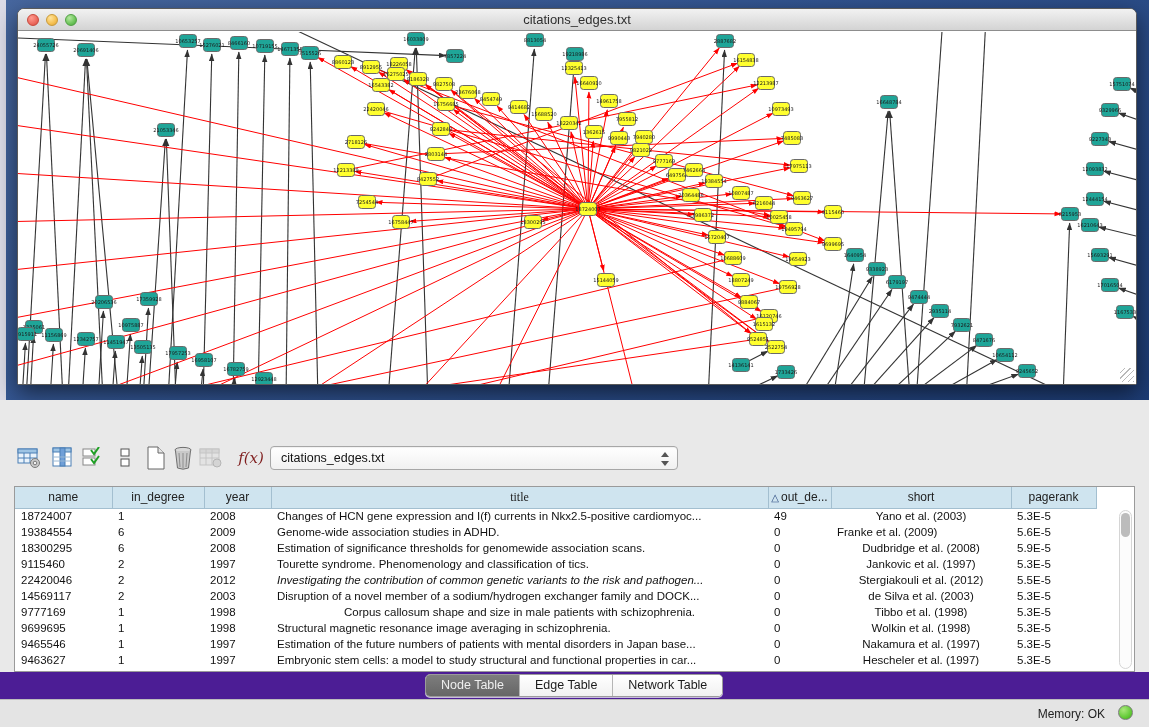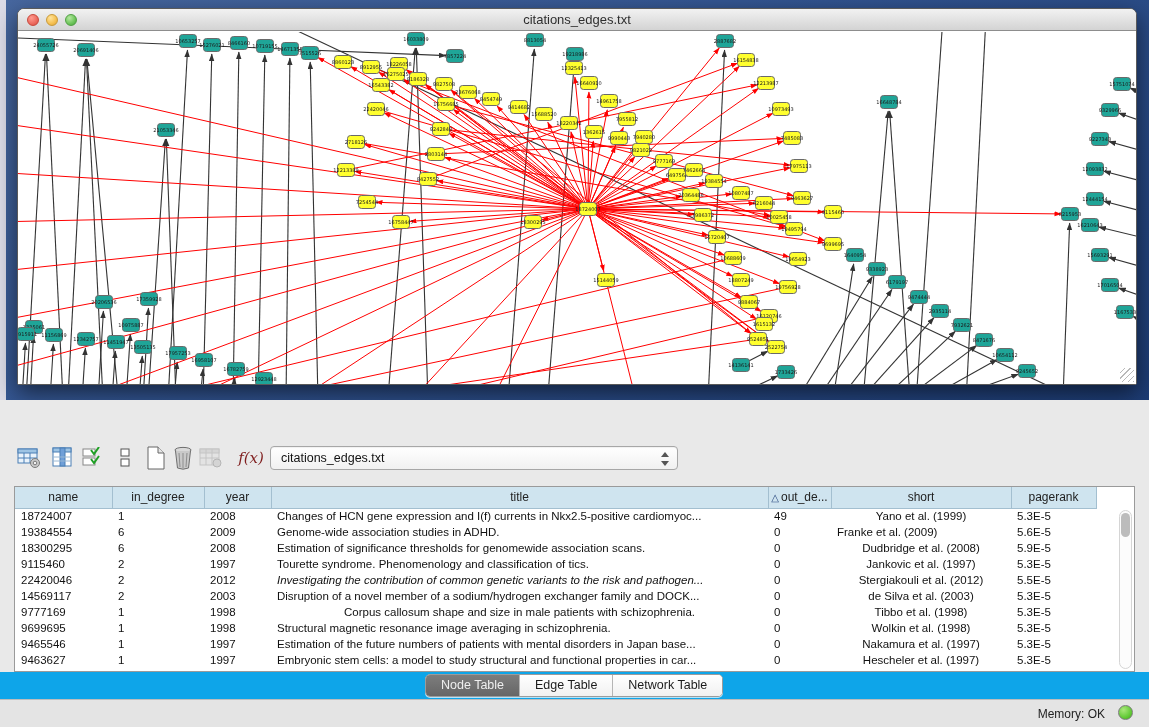--- a/index.html
+++ b/index.html
@@ -60,21 +60,21 @@
                font-size:12px; font-weight:normal; color:#222; text-align:center; overflow:hidden; white-space:nowrap; }
   #ntable th:first-child { border-left:none; }
   #ntable td { height:16px; font-size:11.5px; color:#111; padding:0 6px; overflow:hidden;
                white-space:nowrap; text-overflow:ellipsis; }
   .sort-tri { color:#2a4a80; font-size:10px; margin-right:2px; }
   #vscroll { position:absolute; right:2px; top:23px; width:13px; height:159px;
              background:#fcfcfc; border:1px solid #d5d5d5; border-radius:7px; }
   #vscroll .thumb { position:absolute; left:1px; top:2px; width:9px; height:24px;
                     background:#bcbcbc; border-radius:5px; }
 
-  #tabs-row { position:absolute; left:0; top:272px; width:100%; height:27px; background:#0ea5e9; }
+  #tabs-row { position:absolute; left:0; top:272px; width:100%; height:27px; background:#4c1d95; }
   #seg { position:absolute; left:425px; top:2px; display:flex; border:1px solid #9b9b9b;
          border-radius:5px; overflow:hidden; background:#fcfcfc; box-shadow:0 1px 0 rgba(255,255,255,.7); }
   .seg-btn { padding:3px 15px 4px; font-size:12.5px; color:#1c1c1c; border-left:1px solid #b5b5b5; background:linear-gradient(#ffffff,#f1f1f1); }
   .seg-btn:first-child { border-left:none; }
   .seg-btn.active { background:linear-gradient(#7d7d7d,#666666); color:#efefef; }
 
   #status-bar { position:absolute; left:0; top:699px; width:1149px; height:28px;
                 background:#e4e4e4; border-top:1px solid #bdbdbd; }
   #status-bar .mem { position:absolute; right:44px; top:7px; font-size:12px; color:#222; }
   #mem-dot { position:absolute; right:16px; top:5px; width:15px; height:15px; border-radius:50%;
@@ -769,34 +769,34 @@
     </div>
   </div>
 
   <div id="table-wrap">
     <table id="ntable">
         <thead id="thead-row">
           <tr>
             <th style="width: 97px; margin-left: 36px;">name</th>
             <th style="width: 92px;">in_degree</th>
             <th style="width: 67px;">year</th>
-            <th style="width: 497px;">title</th>
+            <th style="width: 497px; font-family: Liberation Serif, serif;">title</th>
             <th style="width: 63px;"><span class="sort-tri">△</span>out_de...</th>
             <th style="width: 180px;">short</th>
             <th style="width: 85px;">pagerank</th>
           </tr>
         </thead>
         <tbody id="tbody-rows">
           <tr>
             <td style="text-align: left;">18724007</td>
             <td style="text-align: left;">1</td>
             <td style="text-align: left;">2008</td>
             <td style="text-align: left;">Changes of HCN gene expression and I(f) currents in Nkx2.5-positive cardiomyoc...</td>
             <td style="text-align: left;">49</td>
-            <td style="text-align: center;">Yano et al. (1999)</td>
+            <td style="text-align: center;">Yano et al. (2003)</td>
             <td style="text-align: left;">5.3E-5</td>
           </tr>
           <tr>
             <td style="text-align: left;">19384554</td>
             <td style="text-align: left;">6</td>
             <td style="text-align: left;">2009</td>
             <td style="text-align: left;">Genome-wide association studies in ADHD.</td>
             <td style="text-align: left;">0</td>
             <td style="text-align: left;">Franke et al. (2009)</td>
             <td style="text-align: left;">5.6E-5</td>

